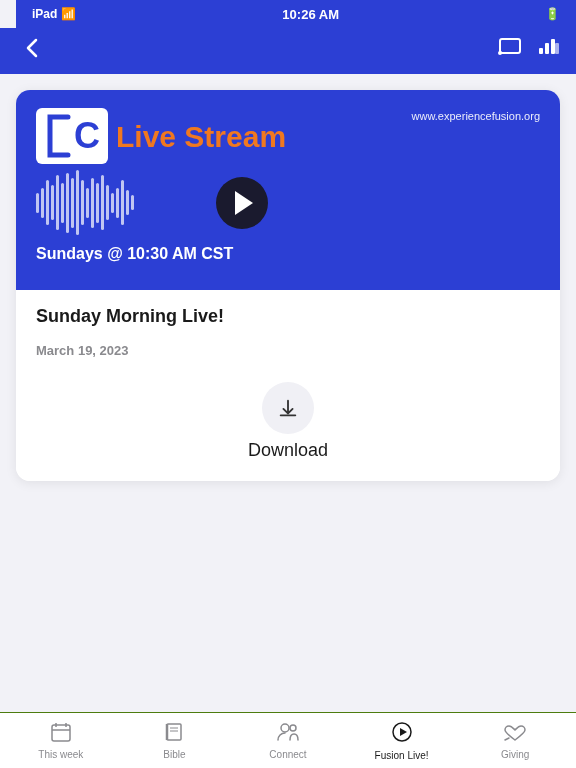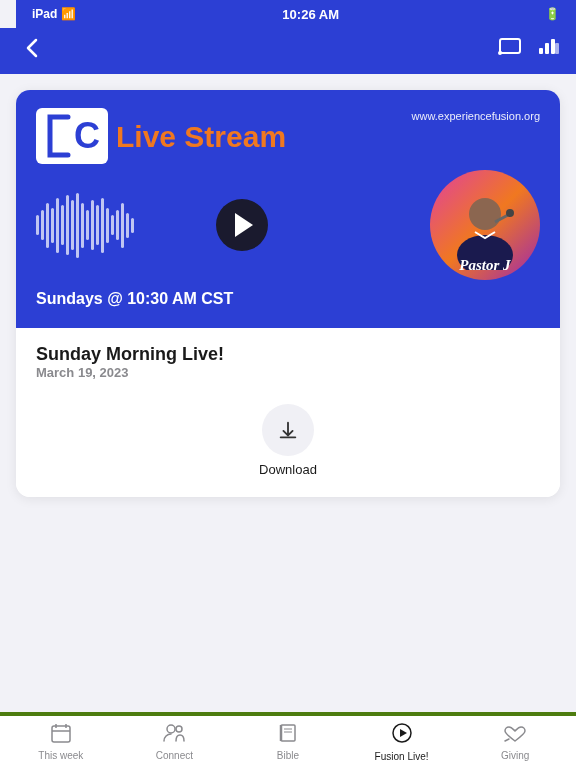--- a/index.html
+++ b/index.html
@@ -163,21 +163,21 @@
     
     .info-section {
       background: white;
       padding: 16px 20px;
     }
 
     .episode-title {
       font-size: 18px;
       font-weight: 700;
       color: #1a1a1a;
-      margin-bottom: 0;
+      margin-bottom: 16px;
     }
 
     .episode-date {
       font-size: 13px;
       color: #8a8a8e;
       margin-bottom: 20px;
       font-weight: bold;
     }
 
     .action-row {
@@ -205,33 +205,33 @@
       align-items: center;
       justify-content: center;
     }
 
     .action-icon-circle svg {
       width: 22px;
       height: 22px;
     }
 
     .action-label {
-      font-size: 13px;
+      font-size: 18px;
       color: #1a1a1a;
     }
 
     
     .tab-bar {
       position: absolute;
       bottom: 0;
       left: 0;
       right: 0;
       height: 56px;
       background: white;
-      border-top: 4px solid #4d7c0f;
+      border-top: 1px solid #4d7c0f;
       display: flex;
       align-items: center;
       justify-content: space-around;
       padding: 0 4px;
     }
 
     .tab-item {
       display: flex;
       flex-direction: column;
       align-items: center;
@@ -360,35 +360,20 @@
             <div class="waveform-bar" style="height:45px;"></div>
             <div class="waveform-bar" style="height:25px;"></div>
             <div class="waveform-bar" style="height:15px;"></div>
           </div>
 
           <div class="play-btn" style="margin-left:10px;">
             <div class="play-triangle"></div>
           </div>
         </div>
 
-        <div class="pastor-circle" style="margin-left:8px;">
-
-          <svg width="90" height="90" viewBox="0 0 90 90">
-
-            <ellipse cx="45" cy="75" rx="28" ry="20" fill="#1a1a4e"></ellipse>
-
-            <circle cx="45" cy="34" r="16" fill="#8B6650"></circle>
-
-            <path d="M35 52 L45 58 L55 52" stroke="white" stroke-width="2" fill="none"></path>
-
-            <line x1="55" y1="42" x2="68" y2="35" stroke="#666" stroke-width="3"></line>
-            <circle cx="70" cy="33" r="4" fill="#444"></circle>
-          </svg>
-          <div class="pastor-name" style="font-family:cursive; font-size:15px; color:white; font-weight:700; position:absolute; bottom:6px; text-align:center; width:100%;">Pastor J</div>
-        </div>
       </div>
 
       <div class="schedule-text">Sundays @ 10:30 AM CST</div>
     </div>
 
     <div class="info-section">
       <div class="episode-title">Sunday Morning Live!</div>
       <div class="episode-date">March 19, 2023</div>
 
       <div class="action-row">
@@ -419,42 +404,42 @@
         <line x1="6" y1="1" x2="6" y2="5" stroke="#8a8a8e" stroke-width="1.5"></line>
         <line x1="16" y1="1" x2="16" y2="5" stroke="#8a8a8e" stroke-width="1.5"></line>
         <line x1="2" y1="8" x2="20" y2="8" stroke="#8a8a8e" stroke-width="1.5"></line>
       </svg>
     </span>
     <span class="tab-label">This week</span>
   </div>
 
   <div class="tab-item">
     <span class="tab-icon">
+      <svg width="20" height="20" viewBox="0 0 20 20" fill="none">
+        <rect x="3" y="2" width="14" height="16" rx="1" stroke="#8a8a8e" stroke-width="1.5"></rect>
+        <line x1="3" y1="2" x2="3" y2="18" stroke="#8a8a8e" stroke-width="2.5"></line>
+        <line x1="6" y1="6" x2="14" y2="6" stroke="#8a8a8e" stroke-width="1"></line>
+        <line x1="6" y1="9" x2="14" y2="9" stroke="#8a8a8e" stroke-width="1"></line>
+      </svg>
+    </span>
+    <span class="tab-label">Bible</span>
+  </div>
+
+  <div class="tab-item">
+    <span class="tab-icon">
       <svg width="24" height="20" viewBox="0 0 24 20" fill="none">
         <circle cx="9" cy="6" r="4" stroke="#8a8a8e" stroke-width="1.5"></circle>
         <path d="M2 18c0-3.866 3.134-7 7-7" stroke="#8a8a8e" stroke-width="1.5" stroke-linecap="round"></path>
         <circle cx="17" cy="6" r="3" stroke="#8a8a8e" stroke-width="1.5"></circle>
         <path d="M14 18c0-3.314 1.343-6 4-6s4 2.686 4 6" stroke="#8a8a8e" stroke-width="1.5" stroke-linecap="round"></path>
       </svg>
     </span>
     <span class="tab-label">Connect</span>
   </div>
 
-  <div class="tab-item">
-    <span class="tab-icon">
-      <svg width="20" height="20" viewBox="0 0 20 20" fill="none">
-        <rect x="3" y="2" width="14" height="16" rx="1" stroke="#8a8a8e" stroke-width="1.5"></rect>
-        <line x1="3" y1="2" x2="3" y2="18" stroke="#8a8a8e" stroke-width="2.5"></line>
-        <line x1="6" y1="6" x2="14" y2="6" stroke="#8a8a8e" stroke-width="1"></line>
-        <line x1="6" y1="9" x2="14" y2="9" stroke="#8a8a8e" stroke-width="1"></line>
-      </svg>
-    </span>
-    <span class="tab-label">Bible</span>
-  </div>
-
   <div class="tab-item active">
     <span class="tab-icon">
       <svg width="22" height="22" viewBox="0 0 22 22" fill="none">
         <circle cx="11" cy="11" r="9" stroke="#1a1a1a" stroke-width="1.5"></circle>
         <polygon points="9,7 16,11 9,15" fill="#1a1a1a"></polygon>
       </svg>
     </span>
     <span class="tab-label" style="color:#1a1a1a;">Fusion Live!</span>
   </div>
 

